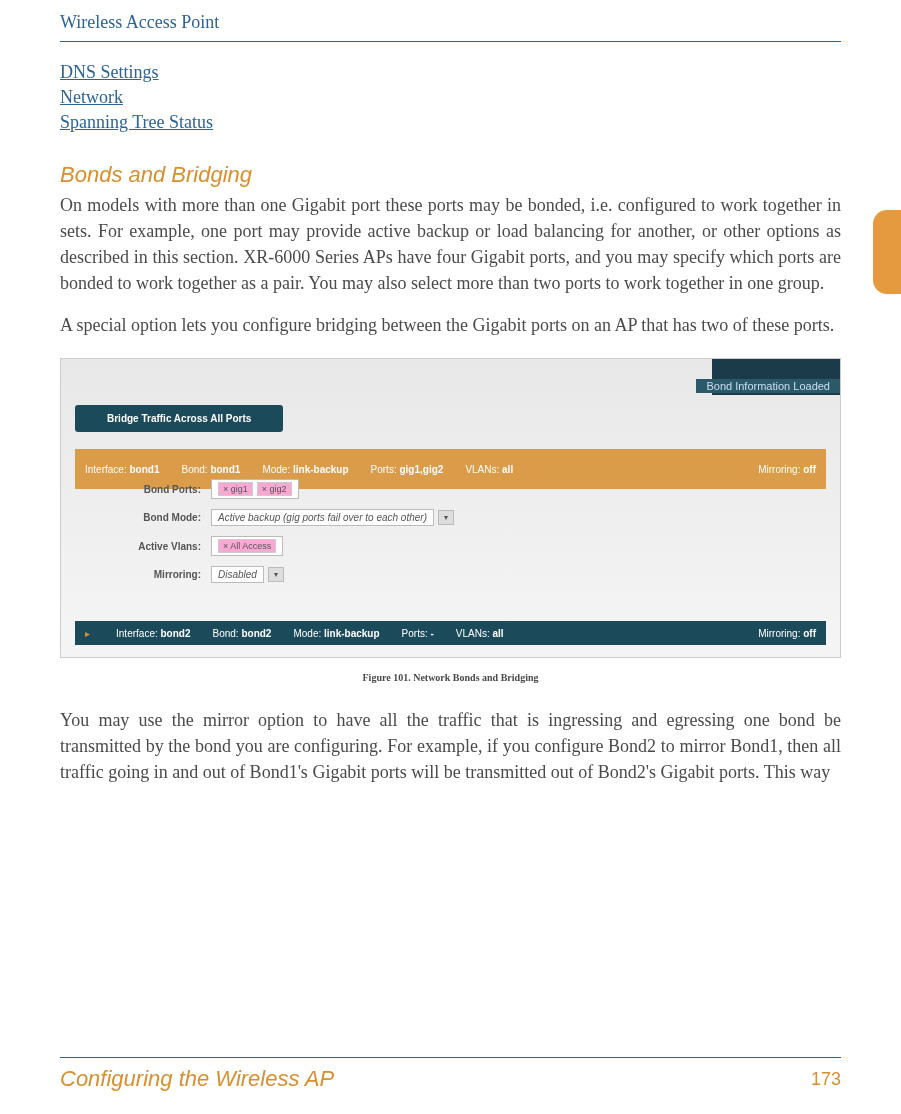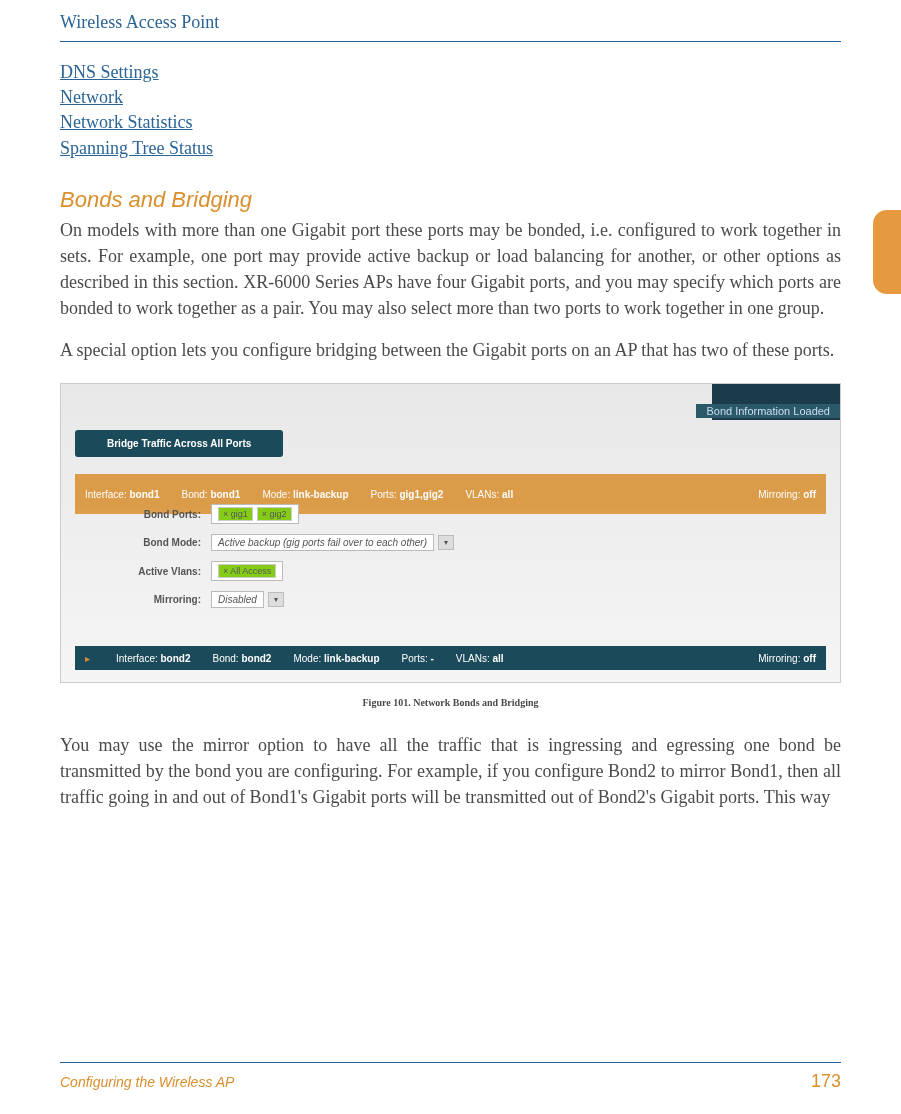--- a/index.html
+++ b/index.html
@@ -123,21 +123,21 @@
       top: 120px;
       left: 60px;
       right: 60px;
       font-size: 10px;
       font-family: Arial, sans-serif;
       color: #555;
     }
     .shot-row { display: flex; align-items: center; margin-bottom: 10px; }
     .shot-label { width: 90px; text-align: right; padding-right: 10px; font-weight: bold; }
     .shot-input { background: #fff; border: 1px solid #bbb; padding: 2px 6px; display: inline-flex; align-items: center; gap: 4px; }
-    .shot-chip { background: #84cc16; border: 1px solid #ccc; padding: 1px 4px; font-size: 9px; }
+    .shot-chip { background: #f9a8d4; border: 1px solid #ccc; padding: 1px 4px; font-size: 9px; }
     .shot-select { background: #fff; border: 1px solid #bbb; padding: 2px 6px; display: inline-flex; align-items: center; font-style: italic; }
     .shot-caret { background: #ddd; border: 1px solid #bbb; padding: 2px 5px; margin-left: 4px; font-size: 8px; }
     .shot-bond2-header {
       position: absolute;
       bottom: 12px;
       left: 14px;
       right: 14px;
       height: 24px;
       background: #1b4a5a;
       color: #fff;
@@ -163,21 +163,21 @@
       left: 60px;
       right: 60px;
       border-top: 1px solid #2a6496;
       padding-top: 8px;
       display: flex;
       justify-content: space-between;
       align-items: center;
     }
     .footer-left {
       color: #d98f2e;
-      font-size: 14px;
+      font-size: 22px;
       font-family: Arial, Helvetica, sans-serif;
       font-style: italic;
     }
     .footer-right {
       color: #d98f2e;
       font-size: 18px;
       font-family: Arial, Helvetica, sans-serif;
     }
     .side-tab {
       position: absolute;
@@ -191,21 +191,20 @@
   </style>
 </head>
 <body>
 
 <div class="page">
   <div class="header-title">Wireless Access Point</div>
 
   <div class="toc-links">
     <div class="toc-link">DNS Settings</div>
     <div class="toc-link">Network</div>
-    <div class="toc-link">Network Statistics</div>
     <div class="toc-link">Spanning Tree Status</div>
   </div>
 
   <div class="section-heading">Bonds and Bridging</div>
 
   <div class="body-text">On models with more than one Gigabit port these ports may be bonded, i.e. configured to work together in sets. For example, one port may provide active backup or load balancing for another, or other options as described in this section. XR-6000 Series APs have four Gigabit ports, and you may specify which ports are bonded to work together as a pair. You may also select more than two ports to work together in one group.</div>
   <div class="body-text-2">A special option lets you configure bridging between the Gigabit ports on an AP that has two of these ports.</div>
 
   <div class="screenshot">
     <div class="shot-topbar">

